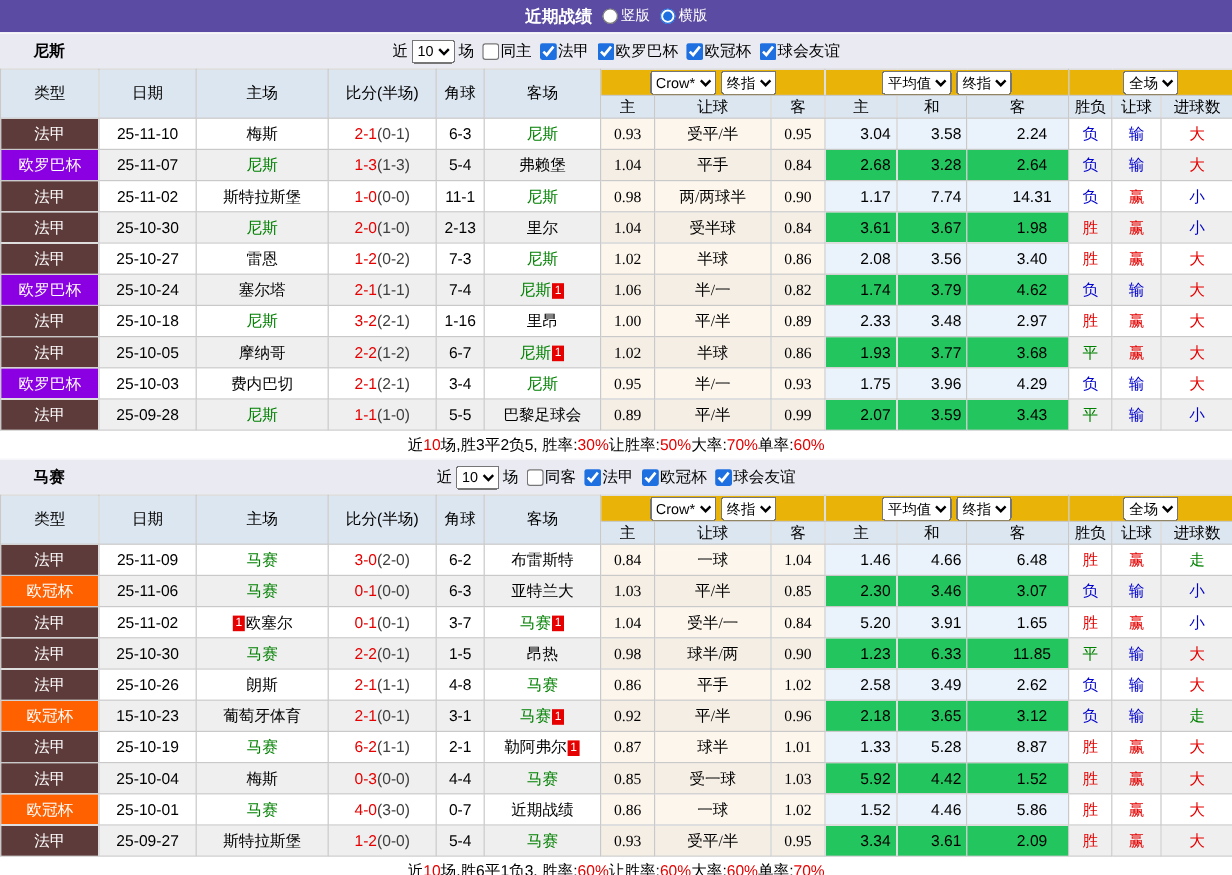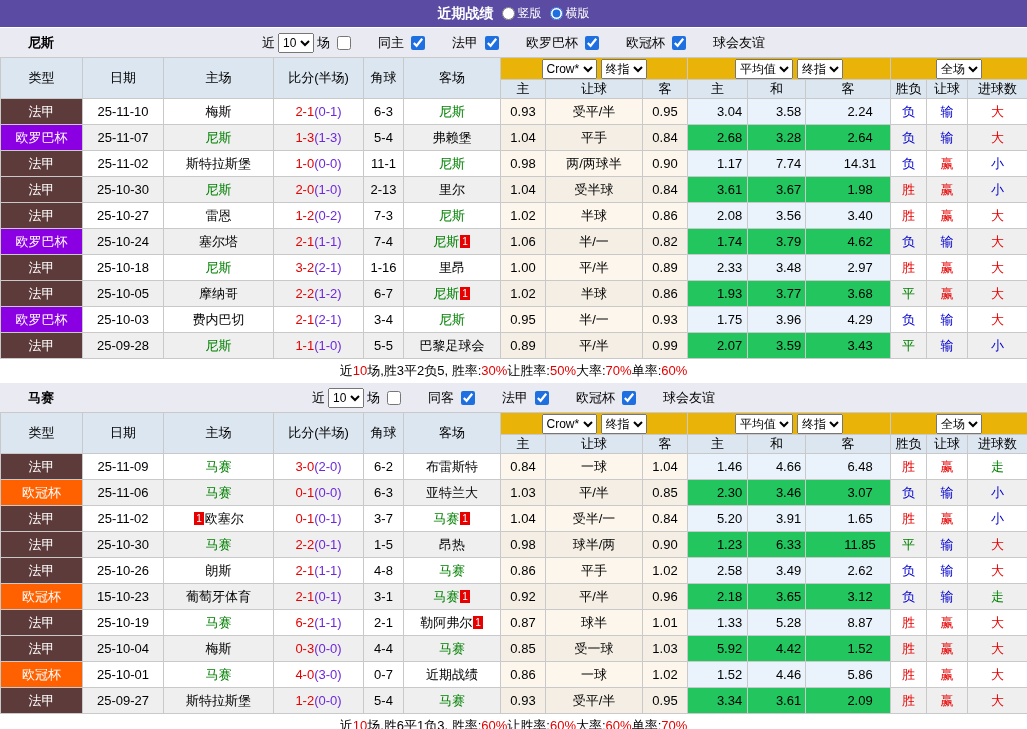--- a/index.html
+++ b/index.html
@@ -28,48 +28,48 @@
     height:29px;
     background:#eaeaf3;
     border-top:1px solid #fff;
     display:flex;
     align-items:center;
     position:relative;
   }
   .team-label{position:absolute;left:28px;font-weight:bold;font-size:13px;}
   .filter{margin:0 auto;display:flex;align-items:center;gap:3px;font-size:13px;}
   .filter select{font-size:12px;height:20px;}
-  .filter label{display:inline-flex;align-items:center;cursor:pointer;gap:26px;}
+  .filter label{display:inline-flex;align-items:center;cursor:pointer;}
   .filter input[type=checkbox]{margin:0 1px 0 4px;accent-color:#1e6fe0;width:14px;height:14px;}
   
   table{border-collapse:collapse;table-layout:fixed;width:1027px;}
   th,td{
     border:1px solid #c9c9c9;
     text-align:center;
     overflow:hidden;
     white-space:nowrap;
     padding:0;
   }
   th{font-weight:normal;font-size:13px;background:#dce6f0;}
   tr.sel-row{height:22px;}
   tr.sel-row th.selcell{background:#eab308;}
   tr.sel-row select{font-size:12px;height:20px;margin:0 2px;}
   tr.sub-row{height:19px;}
   tbody tr{height:26px;}
   tbody td{font-size:13px;}
   tbody tr.even td{background:#efefef;}
-  td.c-cream{background:#fdf6ec;}
+  td.c-cream{background:#fdf6ec;font-family:Liberation Serif, serif;}
   td.c-blue{background:#eaf3fb;padding-left:24px;}
   tr.even td.c-cream{background:#f5eee4;}
   tr.even td.c-blue{background:#22c55e;}
   td.lg-fa{background:#5e3b3b !important;color:#fff;}
   td.lg-ou{background:#8b00e3 !important;color:#fff;}
   td.lg-oc{background:#ff6000 !important;color:#fff;}
   .score-main{color:#e60000;}
-  .half{color:#6d28d9;}
+  .half{color:#404040;}
   .t-green{color:#008000;}
   .badge{
     display:inline-block;
     background:#e60000;
     color:#fff;
     font-size:10px;
     line-height:13px;
     padding:0 2px;
     margin:0 1px;
     vertical-align:1px;

